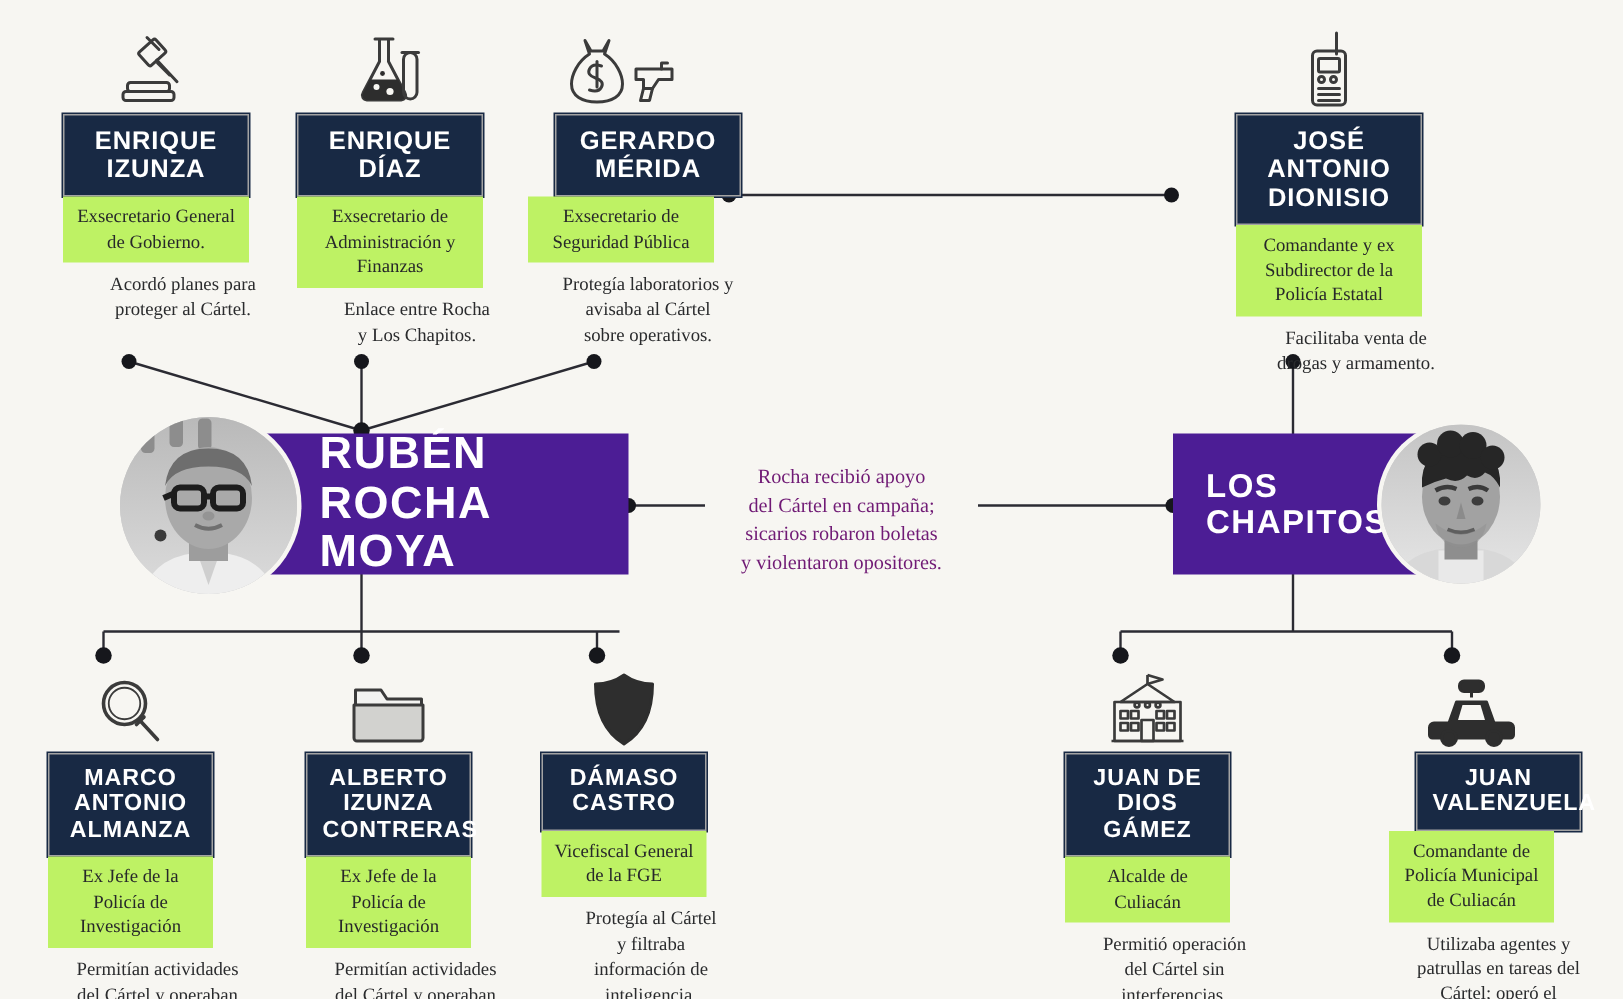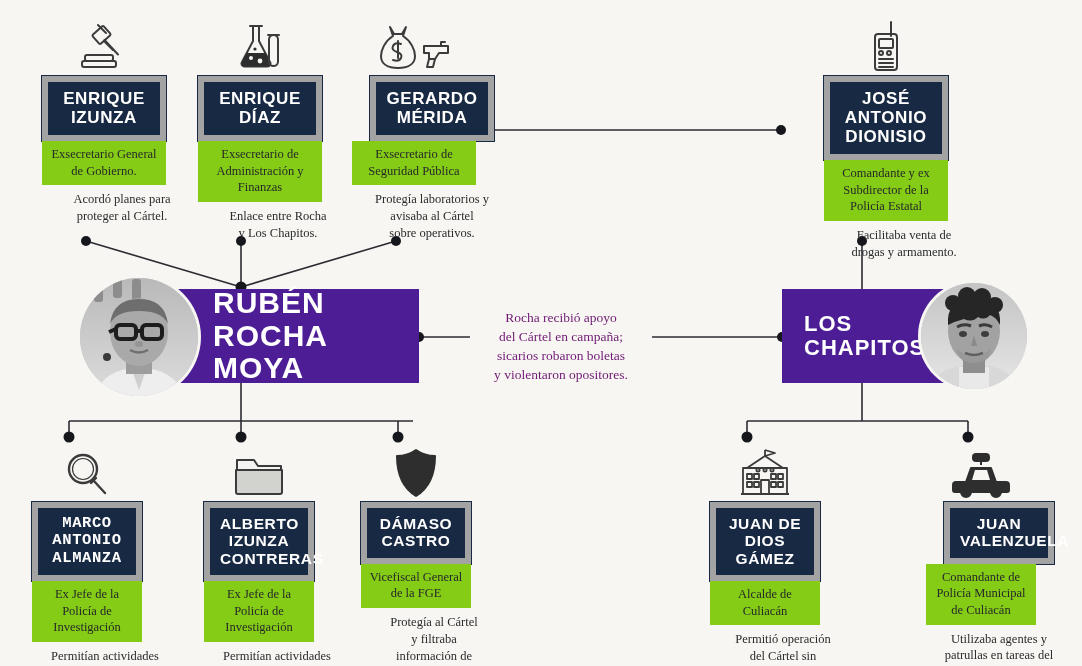--- a/index.html
+++ b/index.html
@@ -21,25 +21,25 @@
   .node .icon-wrap svg{display:block;}
   .namebox{
     background:#182944;
     color:#ffffff;
     font-weight:bold;
     text-align:center;
     letter-spacing:.6px;
     line-height:1.12;
     padding:7px 10px 8px 10px;
     box-sizing:border-box;
-    border:6px solid #a3a3a3;
+    border:1px solid #a3a3a3;
     box-shadow:0 0 0 1px #182944;
   }
   .roleband{
-    background:#84cc16;
+    background:#bef264;
     color:#27282a;
     font-family:"Liberation Serif", serif;
     font-size:12.5px;
     line-height:1.33;
     text-align:center;
     padding:5px 7px 6px 7px;
     box-sizing:border-box;
   }
   .desc{
     color:#2a2b2d;
@@ -317,21 +317,21 @@
     <div class="icon-wrap">
       <svg width="50" height="48" viewBox="0 0 50 48">
         <g fill="none" stroke="#3b3b3b" stroke-width="2.4" stroke-linecap="round">
           <circle cx="21" cy="19" r="14"></circle>
           <circle cx="21" cy="19" r="10.5" stroke-width="1.2"></circle>
           <path d="M31 30 L43 43"></path>
           <path d="M29 33 L34 28"></path>
         </g>
       </svg>
     </div>
-    <div class="namebox" style="white-space:pre-line;font-family:Liberation Mono, monospace;">MARCO
+    <div class="namebox" style="white-space:pre-line;">MARCO
 ANTONIO
 ALMANZA</div>
     <div class="roleband">Ex Jefe de la
 Policía de
 Investigación</div>
     <div class="desc" style="white-space:pre-line;">Permitían actividades
 del Cártel y operaban
 en contra de sus
 rivales.</div>
   </div>

